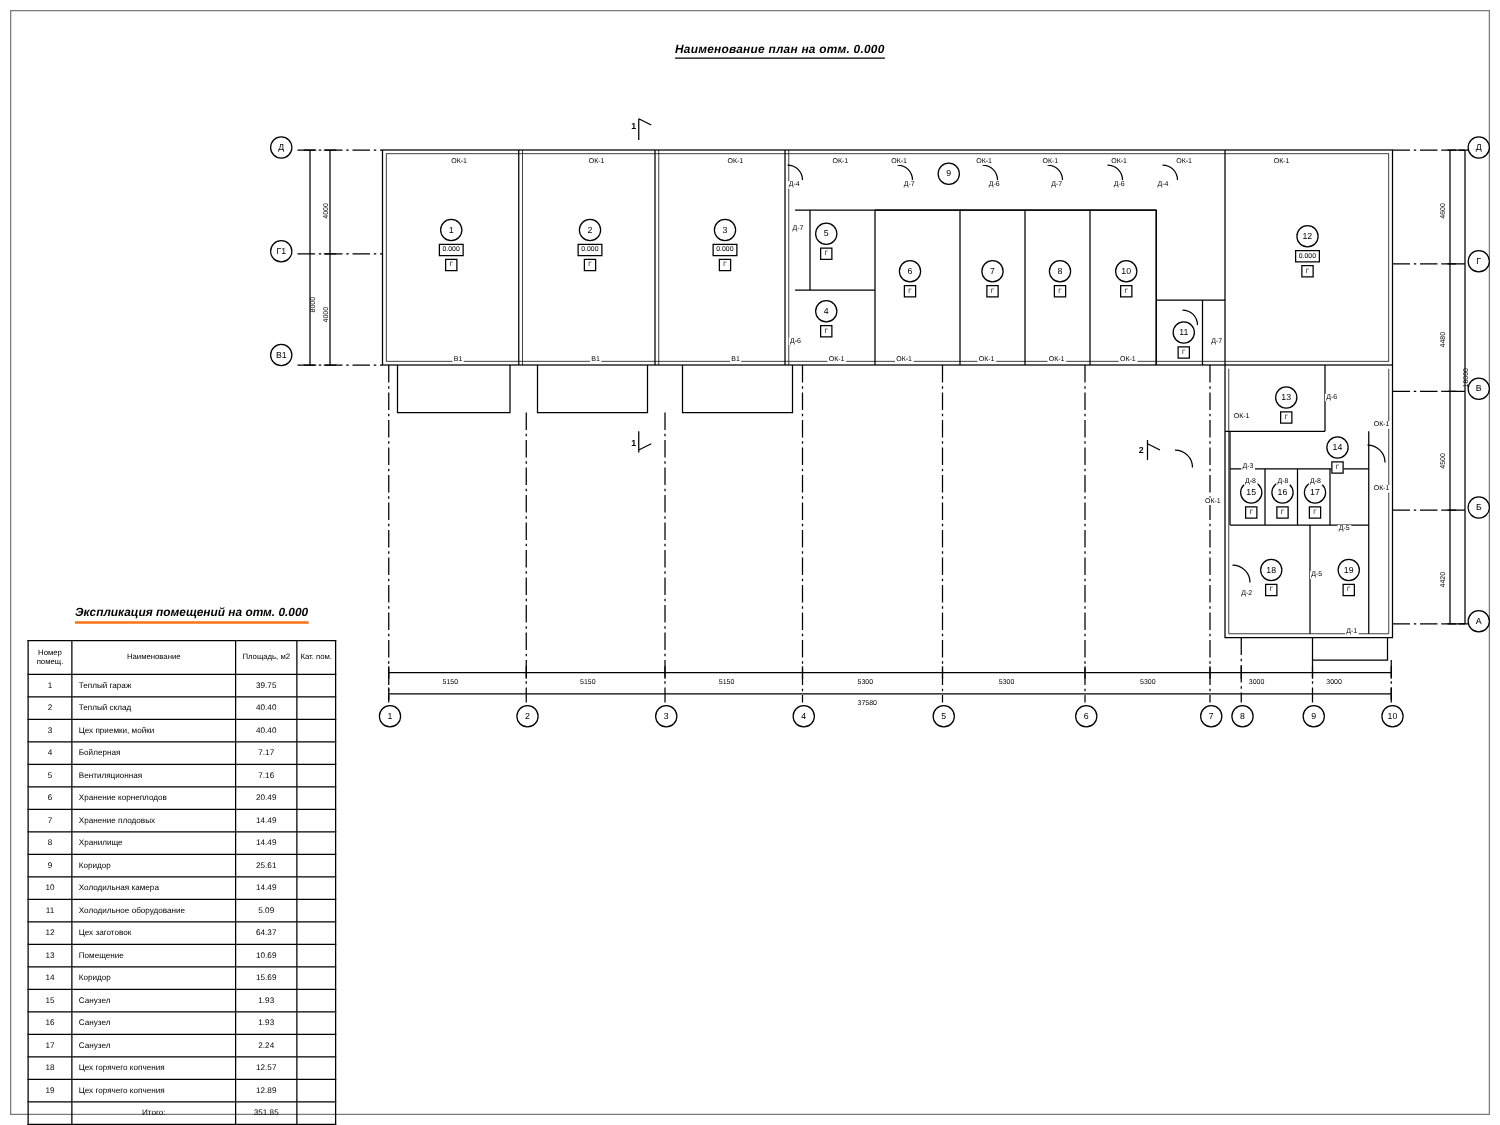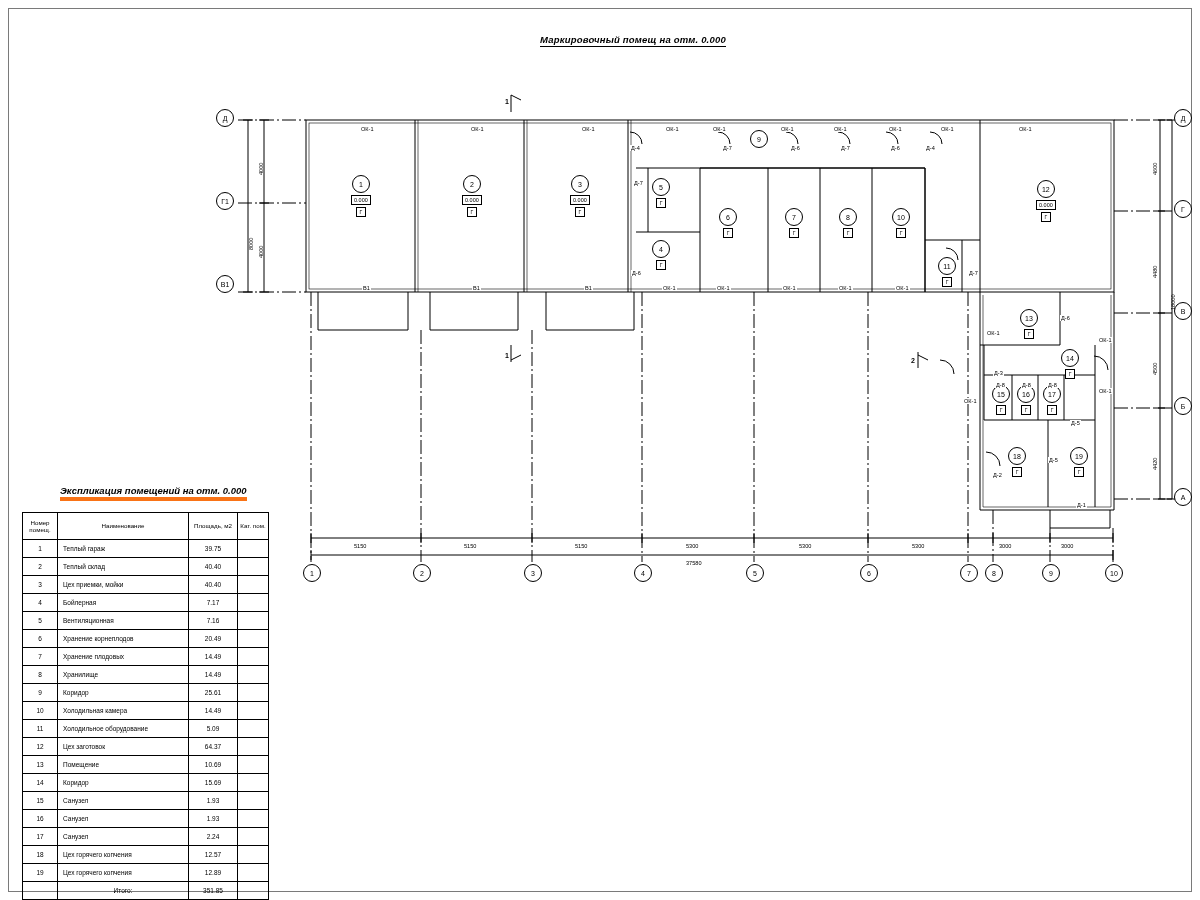--- a/index.html
+++ b/index.html
@@ -1,21 +1,21 @@
 <!DOCTYPE html>
 <html><head>
 <meta charset="utf-8">
 <style>
   html,body{margin:0;padding:0;background:#ffffff;}
   body{width:1200px;height:900px;position:relative;font-family:"Liberation Sans",sans-serif;color:#000;overflow:hidden;}
   .frame{position:absolute;left:8px;top:8px;width:1184px;height:884px;border:1px solid #7a7a7a;box-sizing:border-box;}
   .title-main{position:absolute;left:540px;top:34px;font-size:9.5px;font-style:italic;font-weight:bold;letter-spacing:.2px;}
   .title-main .u{border-bottom:1px solid #000;padding-bottom:1px;}
   .title-expl{position:absolute;left:60px;top:485px;font-size:9.5px;font-style:italic;font-weight:bold;}
-  .title-expl .u{border-bottom:4px solid #f97316;padding-bottom:1px;}
+  .title-expl .u{border-bottom:2px solid #f97316;padding-bottom:1px;}
 
   
   table.expl{position:absolute;left:22px;top:512px;border-collapse:collapse;font-size:6.5px;}
   table.expl th,table.expl td{border:1px solid #000;padding:0;height:17px;vertical-align:middle;text-align:center;font-weight:normal;}
   table.expl th{font-size:6.2px;line-height:1.15;height:26px;}
   table.expl td.name{text-align:left;padding-left:5px;}
   .c-num{width:34px;}
   .c-name{width:130px;}
   .c-area{width:48px;}
   .c-cat{width:30px;}
@@ -35,21 +35,21 @@
   .tag{position:absolute;font-size:5.6px;background:#fff;padding:0 1px;white-space:nowrap;}
   .dim{position:absolute;font-size:5.6px;white-space:nowrap;}
   .dimv{position:absolute;font-size:5.6px;transform:rotate(-90deg);transform-origin:left top;white-space:nowrap;}
   .sect{position:absolute;font-size:7px;font-weight:bold;}
 </style>
 </head>
 <body>
 
 <div class="frame"></div>
 
-<div class="title-main"><span class="u">Маркировочный помещ на отм. 0.000</span></div>
+<div class="title-main"><span class="u">Наименование план на отм. 0.000</span></div>
 <div class="title-expl"><span class="u">Экспликация помещений на отм. 0.000</span></div>
 
 <table class="expl">
   <thead>
     <tr>
       <th class="c-num">Номер помещ.</th>
       <th class="c-name">Наименование</th>
       <th class="c-area">Площадь, м2</th>
       <th class="c-cat">Кат. пом.</th>
     </tr>

